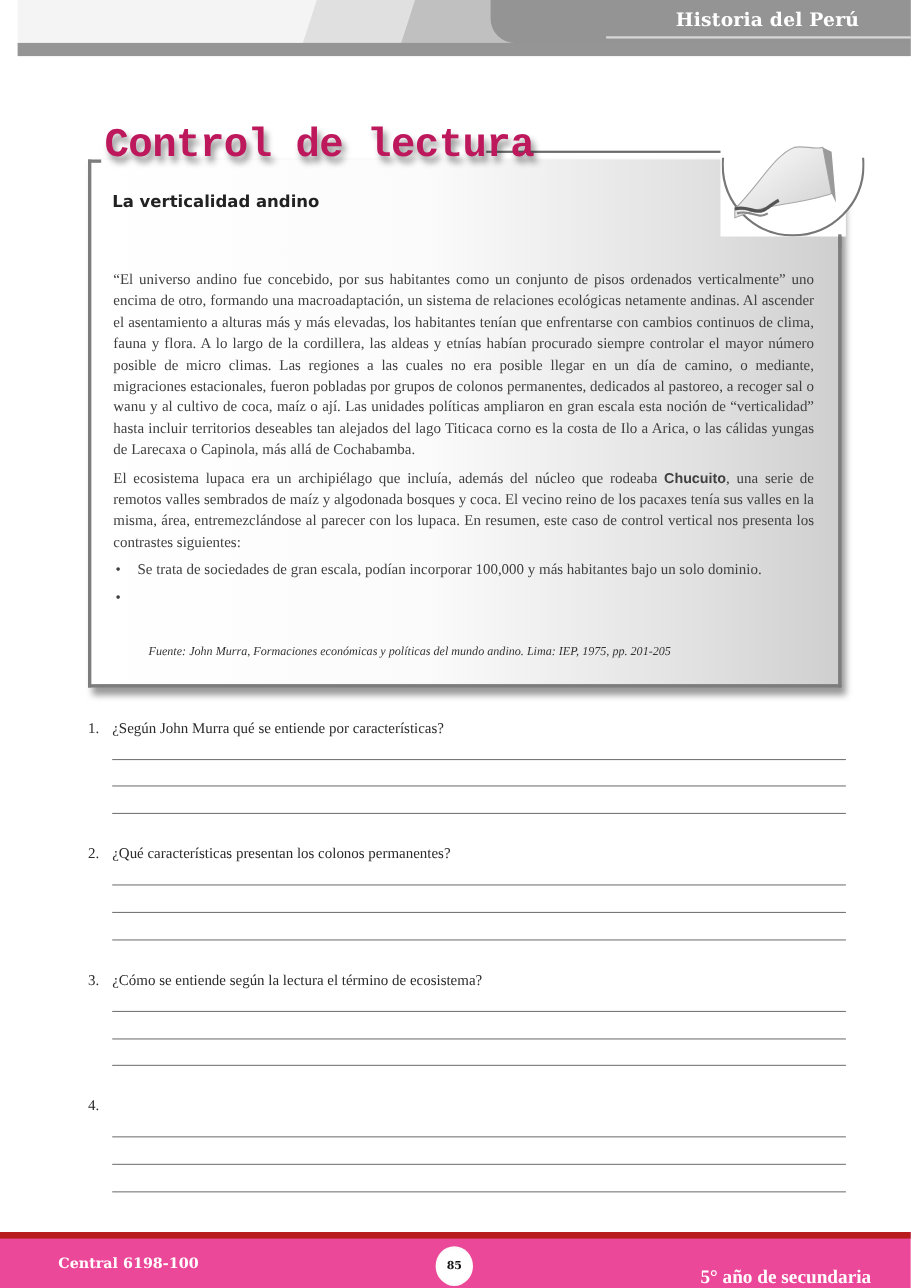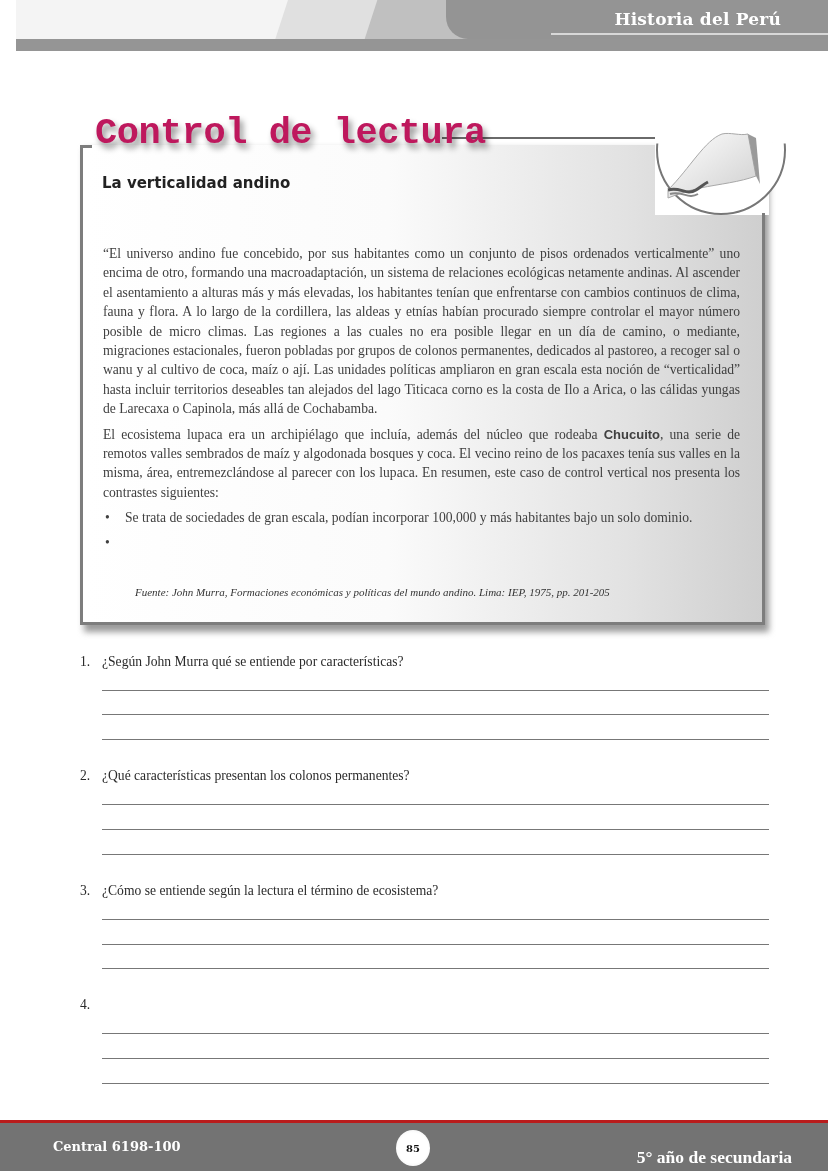--- a/index.html
+++ b/index.html
@@ -62,21 +62,21 @@
       font-family: "Liberation Serif", serif; font-style: italic; font-size: 11px; color: #333; margin-left: 32px;
     }
 
     
     .question { position: absolute; left: 80px; width: 690px; }
     .question .q-text { font-family: "Liberation Serif", serif; font-size: 13.6px; color: #2a2a2a; display: flex; }
     .question .q-num { width: 22px; }
     .question .line { position: absolute; left: 22px; width: 667px; height: 1px; background: #777; }
 
     
-    .footer { position: absolute; left: 0; top: 1120px; width: 828px; height: 51px; background: #737373; border-top: 3px solid #b91c1c; }
+    .footer { position: absolute; left: 0; top: 1120px; width: 828px; height: 51px; background: #ec4899; border-top: 6px solid #b91c1c; }
     .footer .phone { position: absolute; left: 53px; top: 16px; font-family: "DejaVu Serif", serif; font-weight: bold; font-size: 13px; color: #ffffff; }
     .footer .page-badge {
       position: absolute; left: 396px; top: 7px; width: 34px; height: 36px; border-radius: 50%;
       background: radial-gradient(circle, #ffffff 60%, #e8e8e8 100%);
       display: flex; align-items: center; justify-content: center;
       font-family: "DejaVu Serif", serif; font-weight: bold; font-size: 10px; color: #111;
     }
     .footer .grade { position: absolute; right: 36px; top: 24px; font-family: Liberation Serif, serif; font-weight: bold; font-size: 17.5px; color: #ffffff; }
   </style>
 </head>

